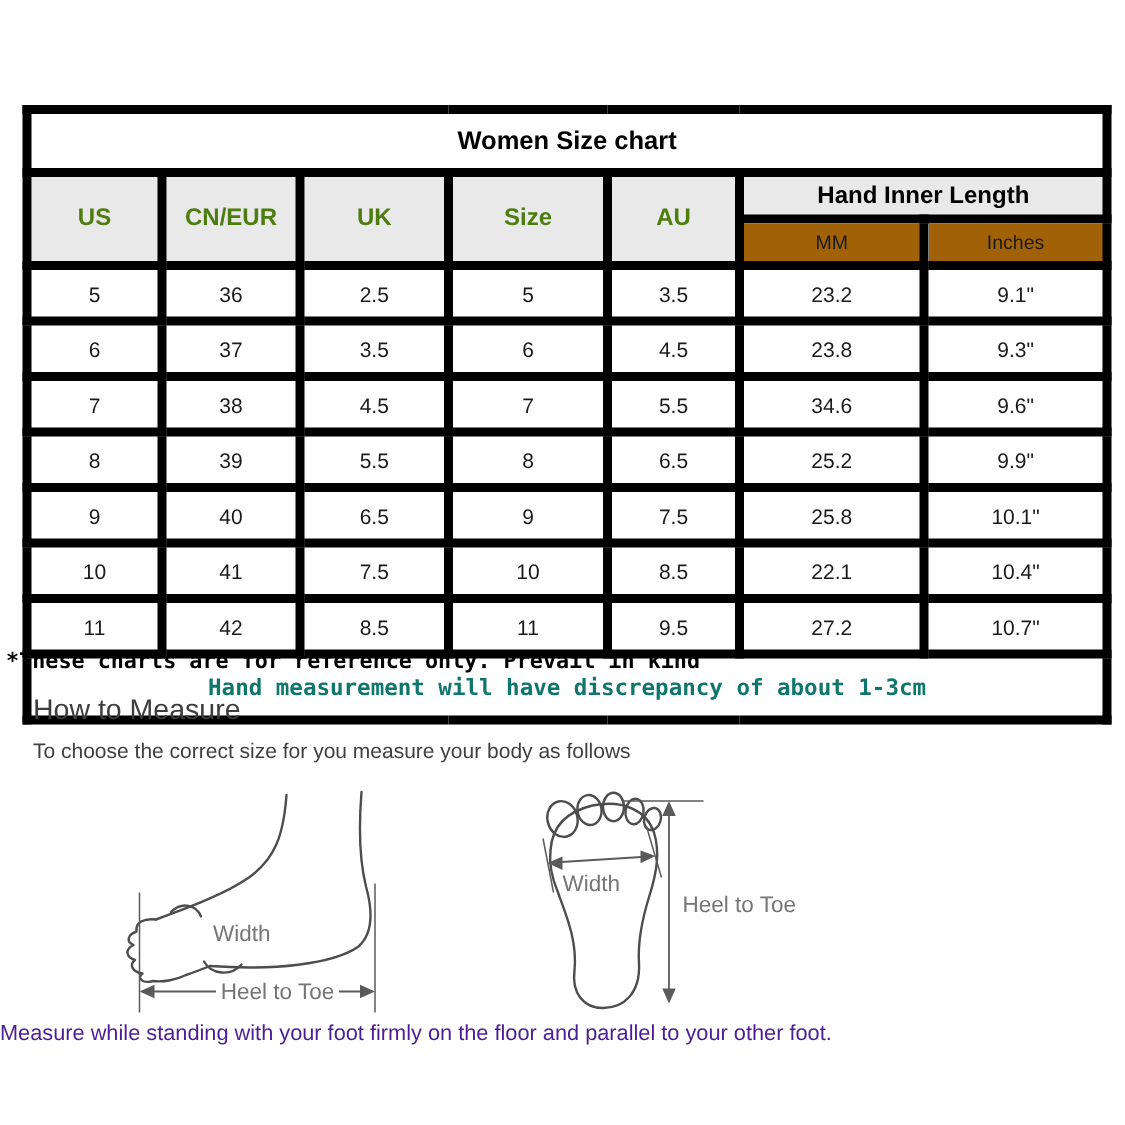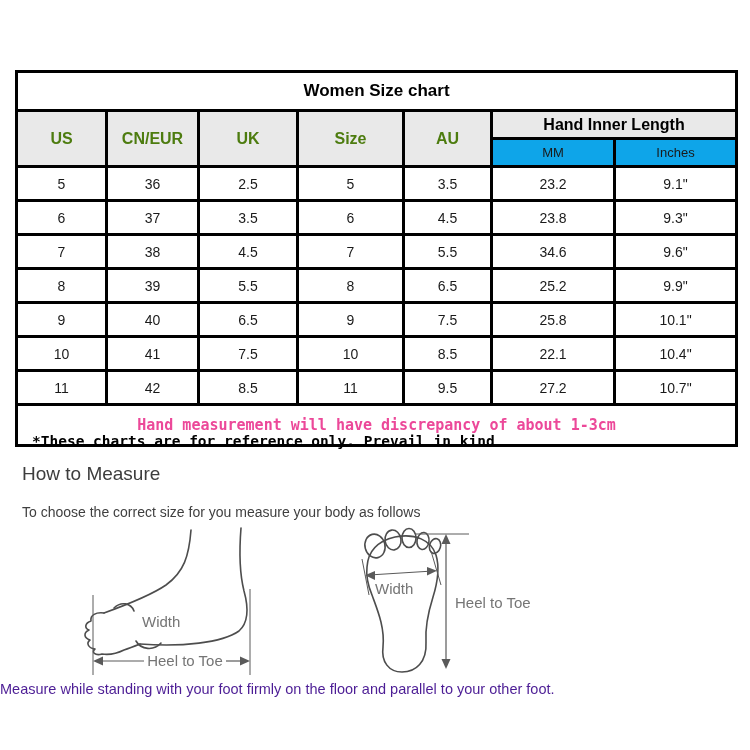--- a/index.html
+++ b/index.html
@@ -7,46 +7,46 @@
     width:750px;height:750px;position:relative;background:#ffffff;
     font-family:"Liberation Sans", sans-serif;color:#111;overflow:hidden;
   }
   
   .chart-wrap{position:absolute;left:15px;top:70px;width:720px;}
   table.size-chart{
     width:720px;border-collapse:collapse;table-layout:fixed;
     border:2px solid #000;
   }
   table.size-chart td,table.size-chart th{
-    border:3px solid #000000;text-align:center;vertical-align:middle;
+    border:6px solid #000000;text-align:center;vertical-align:middle;
     padding:0;overflow:hidden;white-space:nowrap;
   }
   .title-row td{height:36px;font-size:17px;font-weight:bold;color:#000;background:#fff;}
   .head-cell{
     height:52px;font-size:16px;font-weight:bold;background:#e9e9e9;color:#4d7c0f;
   }
   .group-cell{height:25px;font-size:16px;font-weight:bold;background:#e9e9e9;color:#000;}
-  .sub-cell{height:25px;font-size:13px;font-weight:normal;background:#0ea5e9;color:#1a1a1a;margin-top:16px;}
+  .sub-cell{height:25px;font-size:13px;font-weight:normal;background:#a16207;color:#1a1a1a;margin-top:16px;}
   .data-row td{height:31px;font-size:14px;color:#1a1a1a;background:#fff;}
   .foot-row td{
     height:38px;background:#fff;
-    font-family:"DejaVu Sans Mono", monospace;font-size:15px;font-weight:bold;color:#ec4899;
+    font-family:"DejaVu Sans Mono", monospace;font-size:15px;font-weight:bold;color:#0f766e;
   }
   
   .ref-note{
-    position:absolute;left:32px;top:433px;
+    position:absolute;left:4px;top:433px;
     font-family:"DejaVu Sans Mono", monospace;font-size:14.5px;font-weight:bold;color:#000;
   }
   .htm-heading{
     position:absolute;left:22px;top:463px;
     font-size:19px;font-weight:normal;color:#3d3d3d;text-align:right;
   }
   .htm-intro{
     position:absolute;left:22px;top:492px;
-    font-size:14px;color:#3f3f3f;margin-top:12px;
+    font-size:14px;color:#3f3f3f;
   }
   .measure-caption{
     position:absolute;left:0;top:681px;width:657px;
     font-size:14.5px;color:#4c1d95;
   }
   
   .diagram{position:absolute;}
   .diagram svg{display:block;}
   .sketch{stroke:#4d4d4d;stroke-width:1.6;fill:none;stroke-linecap:round;stroke-linejoin:round;}
   .guide{stroke:#5a5a5a;stroke-width:1;fill:none;}

